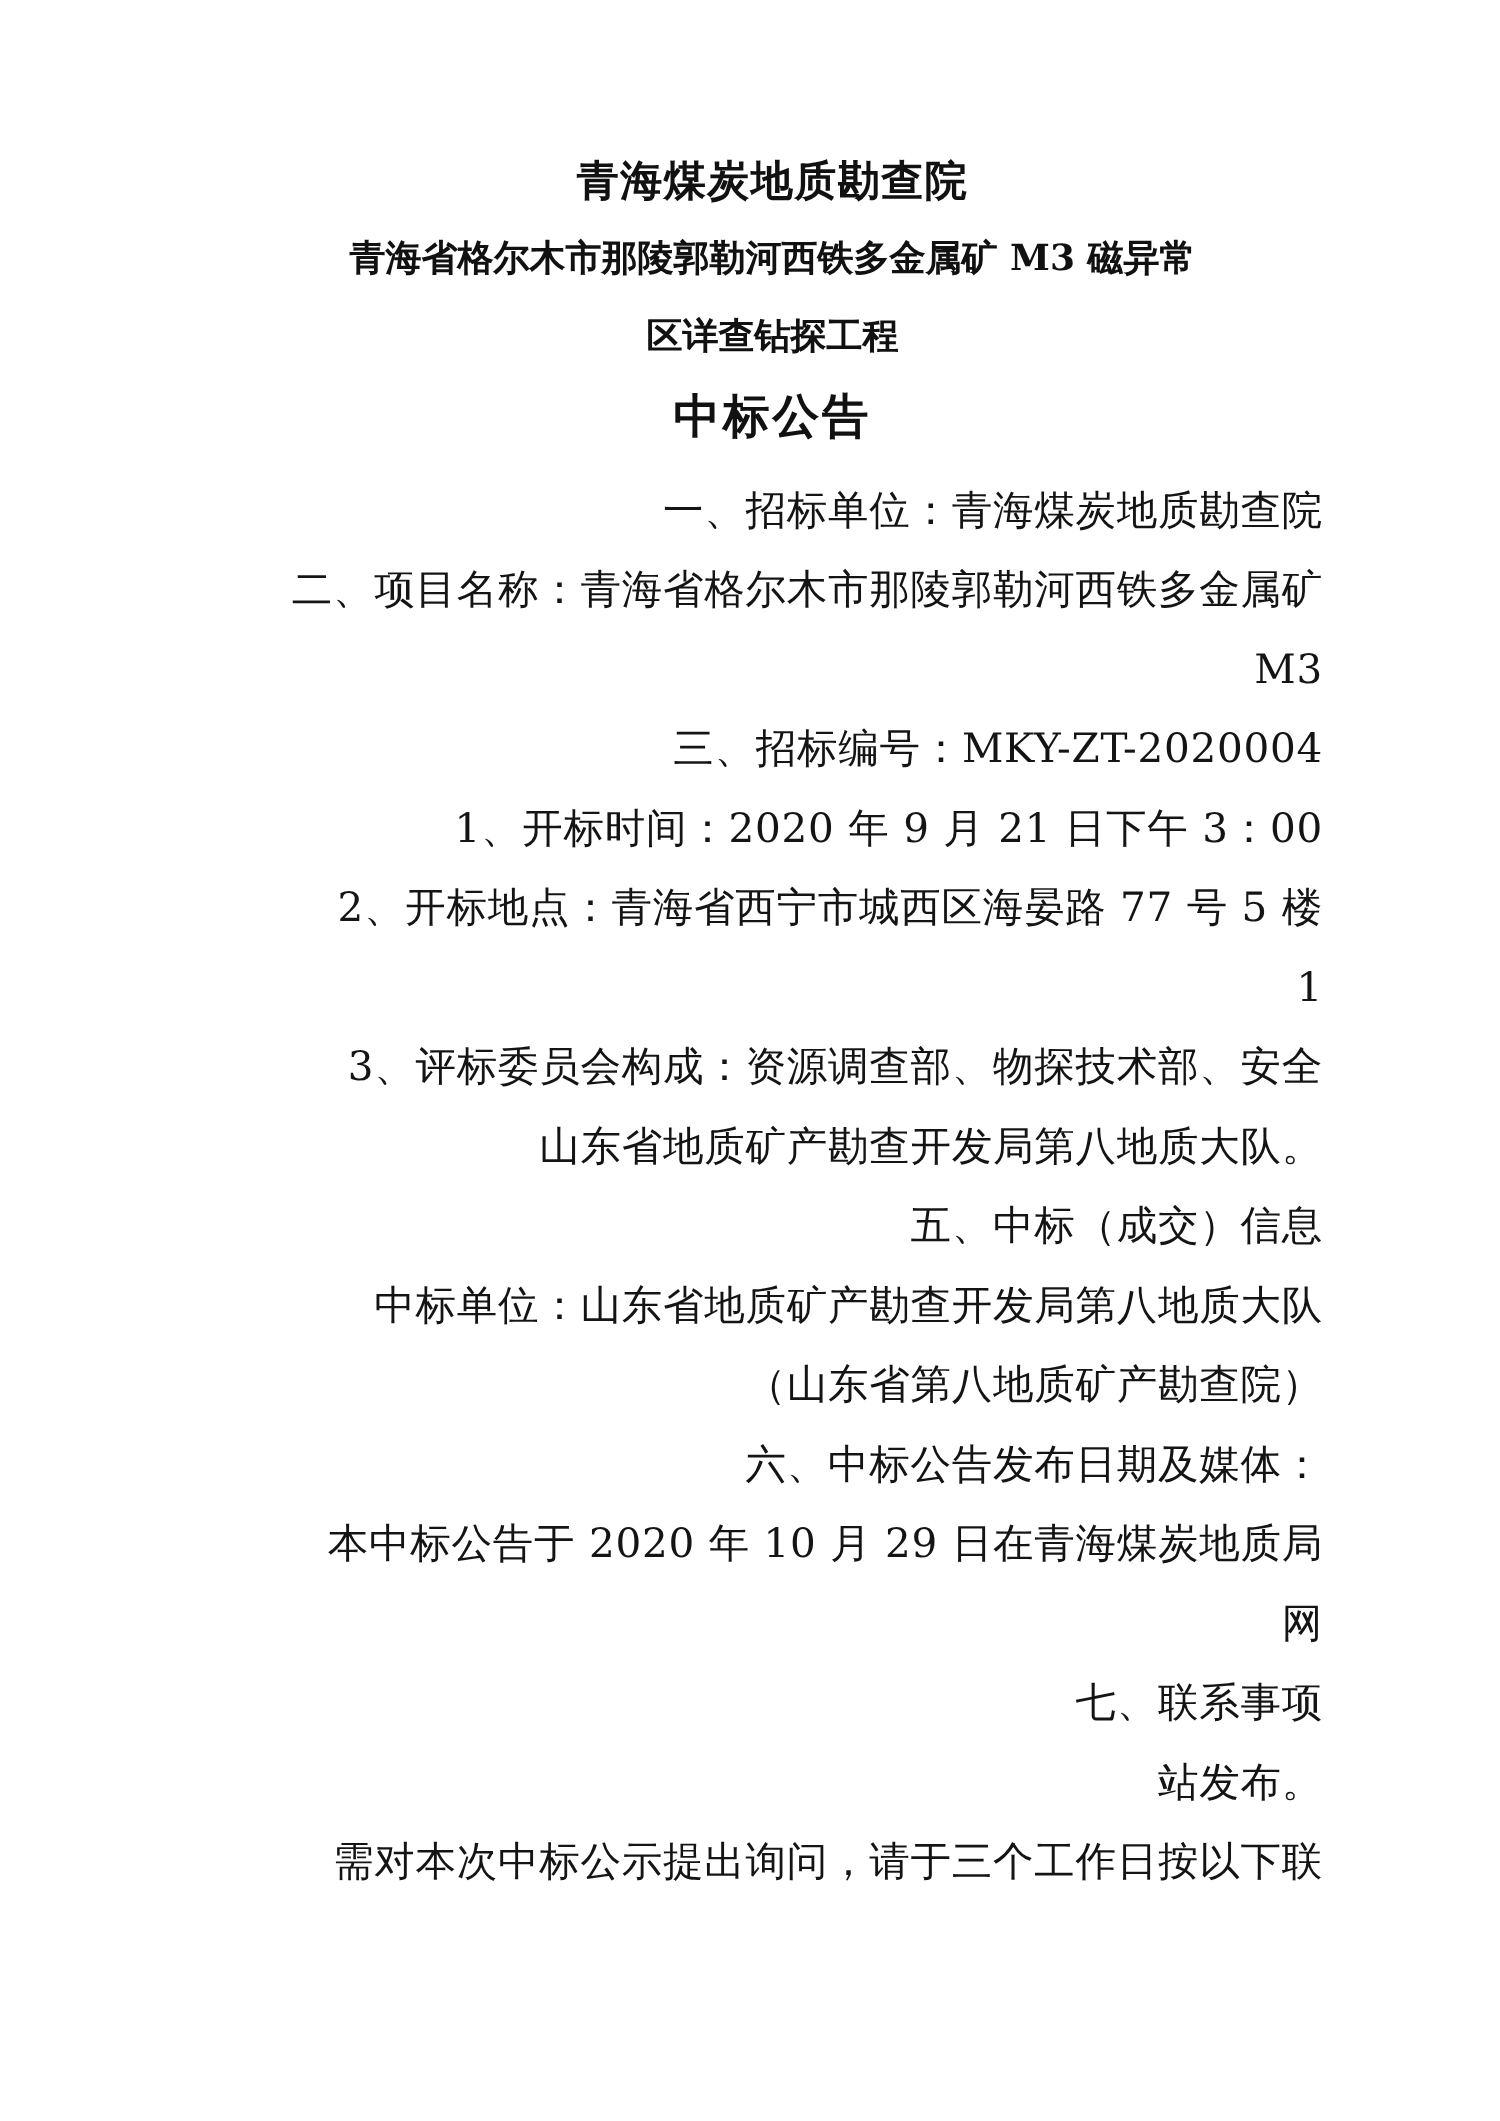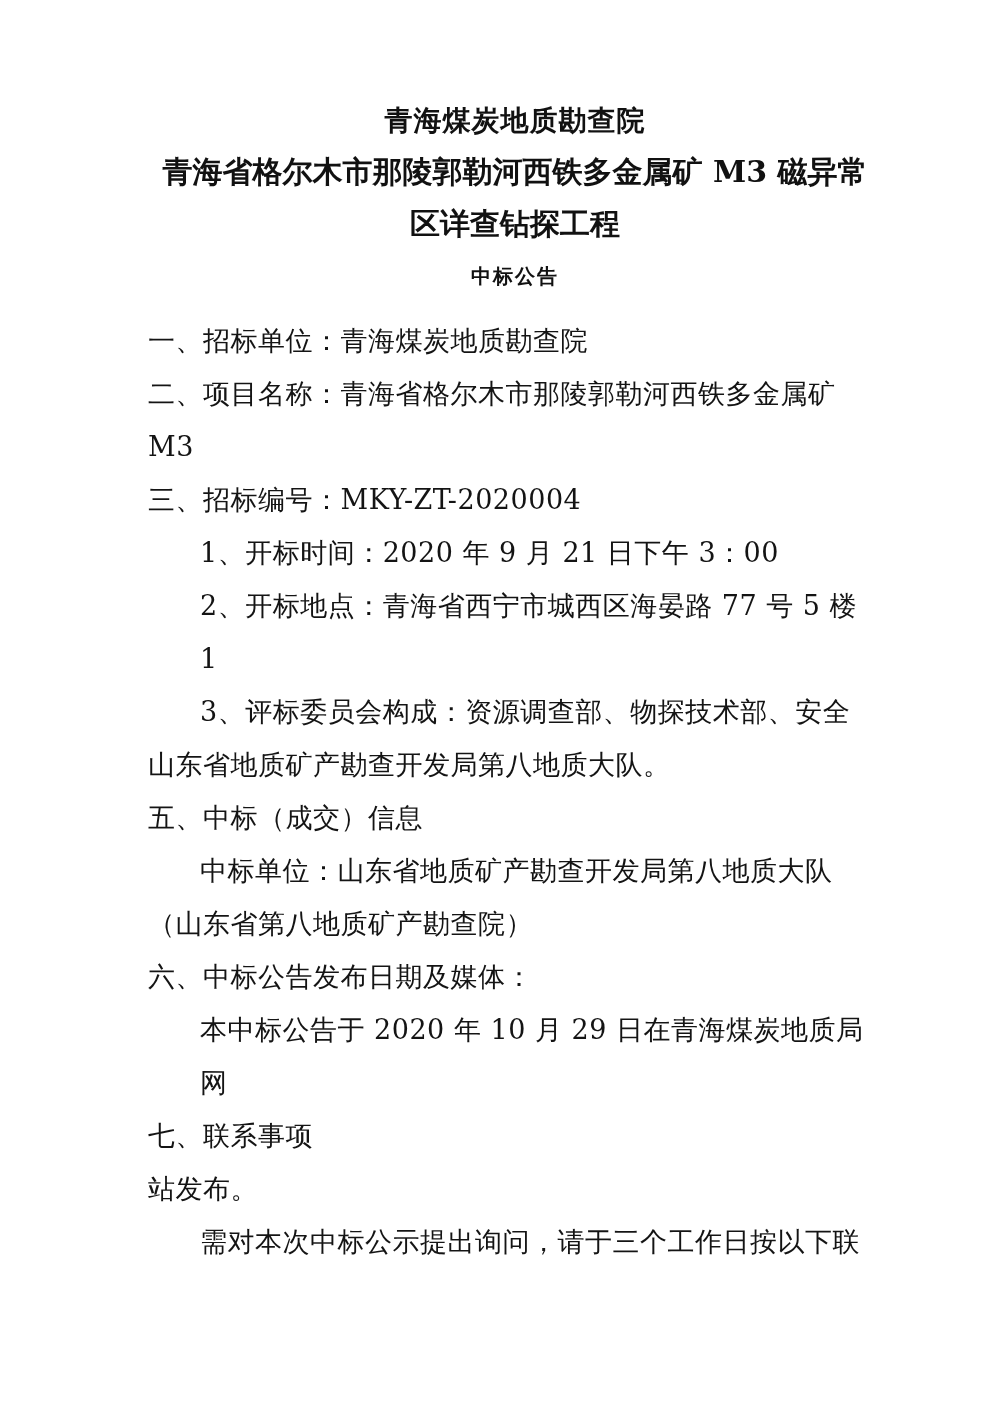--- a/index.html
+++ b/index.html
@@ -28,41 +28,41 @@
     text-align: center;
     font-weight: bold;
   }
   .title-line {
     font-size: 28px;
     line-height: 50px;
     letter-spacing: 1px;
     font-family: "DejaVu Serif", "Liberation Serif", serif;
   }
   .title-main {
-    font-size: 30px;
+    font-size: 24px;
     line-height: 52px;
     letter-spacing: 0px;
   }
   .title-sub {
-    font-size: 20px;
+    font-size: 31px;
     line-height: 56px;
     letter-spacing: 2px;
-    font-family: Liberation Mono, monospace;
   }
   .body-block {
     margin-top: 8px;
     font-size: 27px;
     line-height: 53px;
     letter-spacing: 0.5px;
     color: #141414;
   }
   .para {
     margin: 0;
     text-indent: 0;
     white-space: pre-wrap;
+    text-align: right;
   }
   .para.indent1 {
     text-indent: 0;
     padding-left: 52px;
   }
   .para.indent2 {
     padding-left: 52px;
     text-indent: 0;
   }
   .para.cont {

